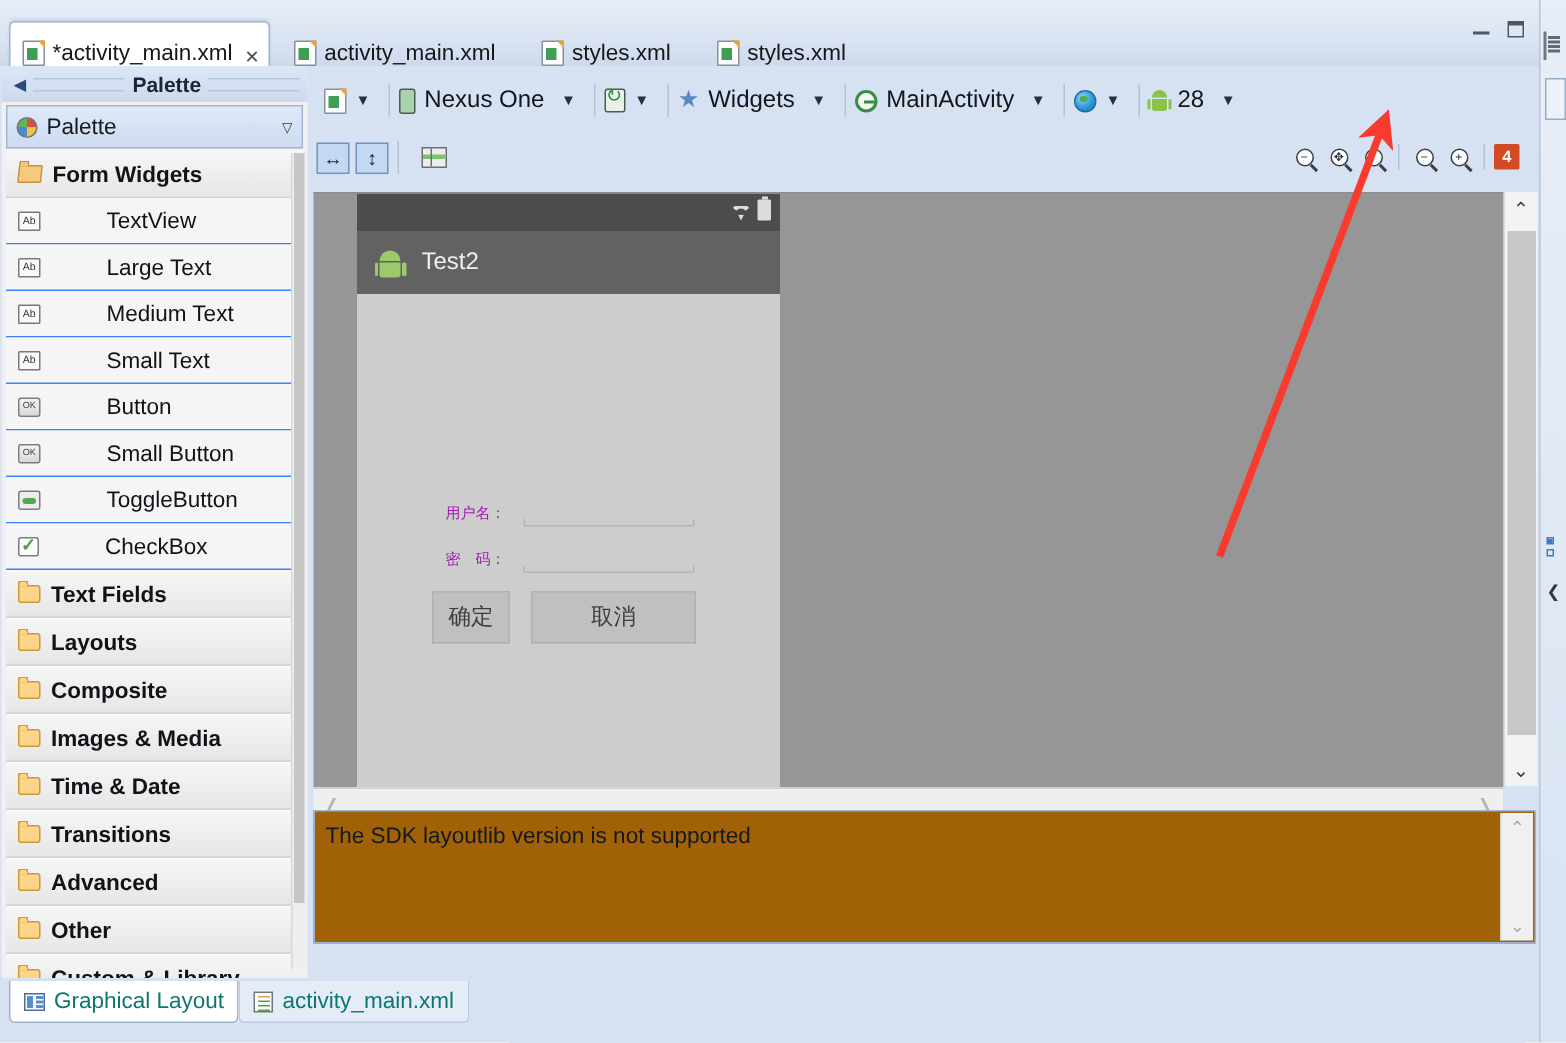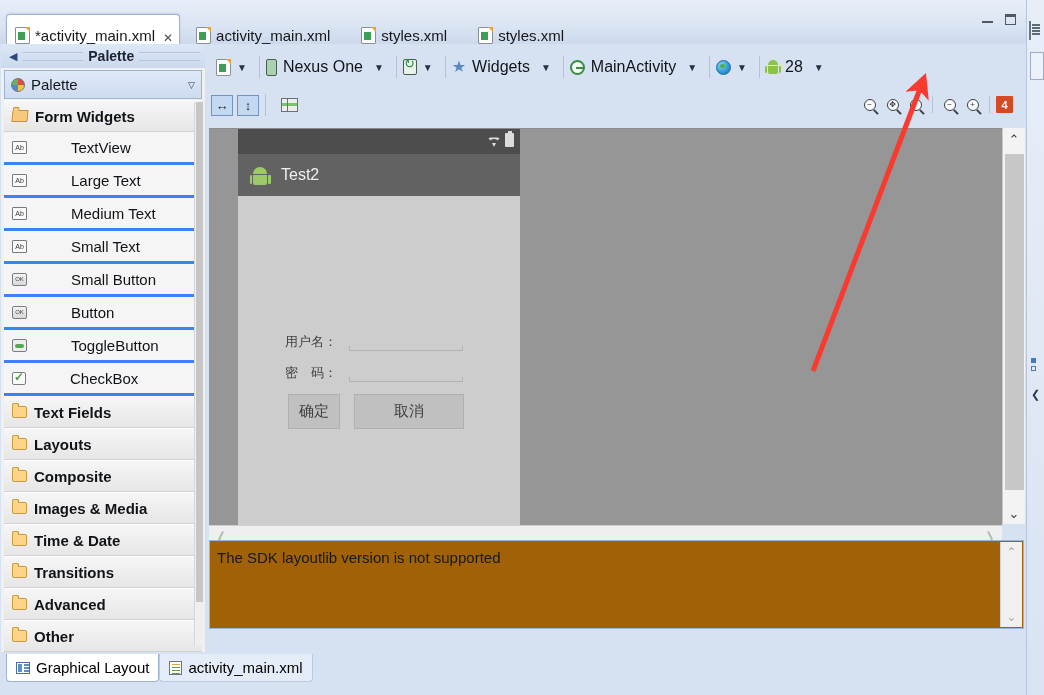--- a/index.html
+++ b/index.html
@@ -86,21 +86,21 @@
                      #4e8ad4 180deg 270deg, #63b45c 270deg 360deg);
     border: 1px solid #6f7782; box-sizing: border-box;
   }
   #palette-list { position: absolute; left: 3px; top: 56px; right: 3px; bottom: 4px; }
   .prow {
     height: 30px; display: flex; align-items: center; gap: 7px;
     padding-left: 8px; font-size: 15px; color: #101318;
     border-bottom: 1px solid #e3e3e3;
     background: #f3f3f3;
   }
-  .prow.item { background: #f5f5f5; border-bottom: 3px solid #3b82f6; gap: 44px; }
+  .prow.item { background: #f5f5f5; border-bottom: 1px solid #3b82f6; gap: 44px; }
   .prow.group {
     font-weight: bold;
     background: linear-gradient(to bottom,#f6f6f6,#e6e6e6);
     border-top: 1px solid #fbfbfb; border-bottom: 1px solid #d2d2d2;
   }
   .ico-ab {
     width: 15px; height: 13px; flex: 0 0 auto; box-sizing: border-box;
     border: 1px solid #77797c; background: #fafafa; border-radius: 1px;
     font-size: 7px; line-height: 11px; text-align: center; color: #34373b;
     font-weight: normal;
@@ -289,21 +289,21 @@
     height: 42px; background: #626262; display: flex; align-items: center; padding-left: 12px;
   }
   .appicon { width: 20px; height: 21px; position: relative; flex: 0 0 auto; }
   .appicon .head { position: absolute; left: 3px; top: 2px; width: 14px; height: 7px; background: #9ec96a; border-radius: 7px 7px 0 0; }
   .appicon .body { position: absolute; left: 3px; top: 10px; width: 14px; height: 10px; background: #9ec96a; border-radius: 0 0 2px 2px; }
   .appicon .arm { position: absolute; top: 10px; width: 2.5px; height: 9px; background: #9ec96a; border-radius: 1px; }
   .appicon .arm.l { left: -0.5px; } .appicon .arm.r { right: -0.5px; }
   .apptitle { font-size: 16px; color: #efefef; margin-left: 11px; }
   #form { position: relative; padding-top: 136px; }
   .frow { display: flex; align-items: center; margin-bottom: 12px; padding-left: 47px; }
-  .flabel { font-size: 13px; color: #404040; width: 64px; white-space: nowrap; }
+  .flabel { font-size: 10px; color: #a21caf; width: 64px; white-space: nowrap; text-align: center; }
   .finput {
     width: 114px; height: 18px; border-bottom: 1px solid #b4b4b4;
     background: transparent; position: relative;
   }
   .finput::before, .finput::after {
     content: ""; position: absolute; bottom: 0; width: 1px; height: 4px; background: #b4b4b4;
   }
   .finput::before { left: 0; } .finput::after { right: 0; }
   .fbtns { display: flex; gap: 14px; padding-left: 50px; margin-top: 6px; }
   .fbtn {
@@ -344,21 +344,21 @@
     background: #f0f0f0; border-left: 1px solid #d3d3d3;
     display: flex; flex-direction: column; justify-content: space-between;
   }
   .es-arrow { height: 20px; display: flex; align-items: center; justify-content: center; font-size: 12px; color: #a8a8a8; }
 
   
   #bottom { position: absolute; left: 0; top: 652px; width: 1026px; height: 43px; background: #d6e2f2; }
   #btabs { position: absolute; left: 6px; top: 2px; display: flex; align-items: flex-start; }
   .btab {
     display: flex; align-items: center; gap: 6px;
-    height: 27px; padding: 0 9px; font-size: 15px; color: #000000;
+    height: 27px; padding: 0 9px; font-size: 15px; color: #0f766e;
     border-radius: 0 0 4px 4px; white-space: nowrap;
   }
   .btab.active { background: #ffffff; border: 1px solid #9db3d0; border-top: none; }
   .btab.inactive { background: #e4ecf8; border: 1px solid #b9cae2; border-top: none; }
   .ico-glay {
     width: 14px; height: 12px; box-sizing: border-box;
     border: 1px solid #4a6f9e; background: #fdfdfd; position: relative;
   }
   .ico-glay::before { content: ""; position: absolute; left: 1px; top: 1px; width: 4px; height: 8px; background: #5d8fc4; }
   .ico-glay::after { content: ""; position: absolute; left: 6.5px; top: 1px; width: 5px; height: 2px;
@@ -469,25 +469,25 @@
       <div class="prow item">
         <span class="ico-ab">Ab</span>
         <span>Medium Text</span>
       </div>
       <div class="prow item">
         <span class="ico-ab">Ab</span>
         <span>Small Text</span>
       </div>
       <div class="prow item">
         <span class="ico-ok">OK</span>
-        <span>Small Button</span>
+        <span>Button</span>
       </div>
       <div class="prow item">
         <span class="ico-ok">OK</span>
-        <span>Button</span>
+        <span>Small Button</span>
       </div>
       <div class="prow item">
         <span class="ico-toggle"></span>
         <span>ToggleButton</span>
       </div>
       <div class="prow item">
         <span class="ico-check"></span>
         <span>CheckBox</span>
       </div>
       <div class="prow group">

